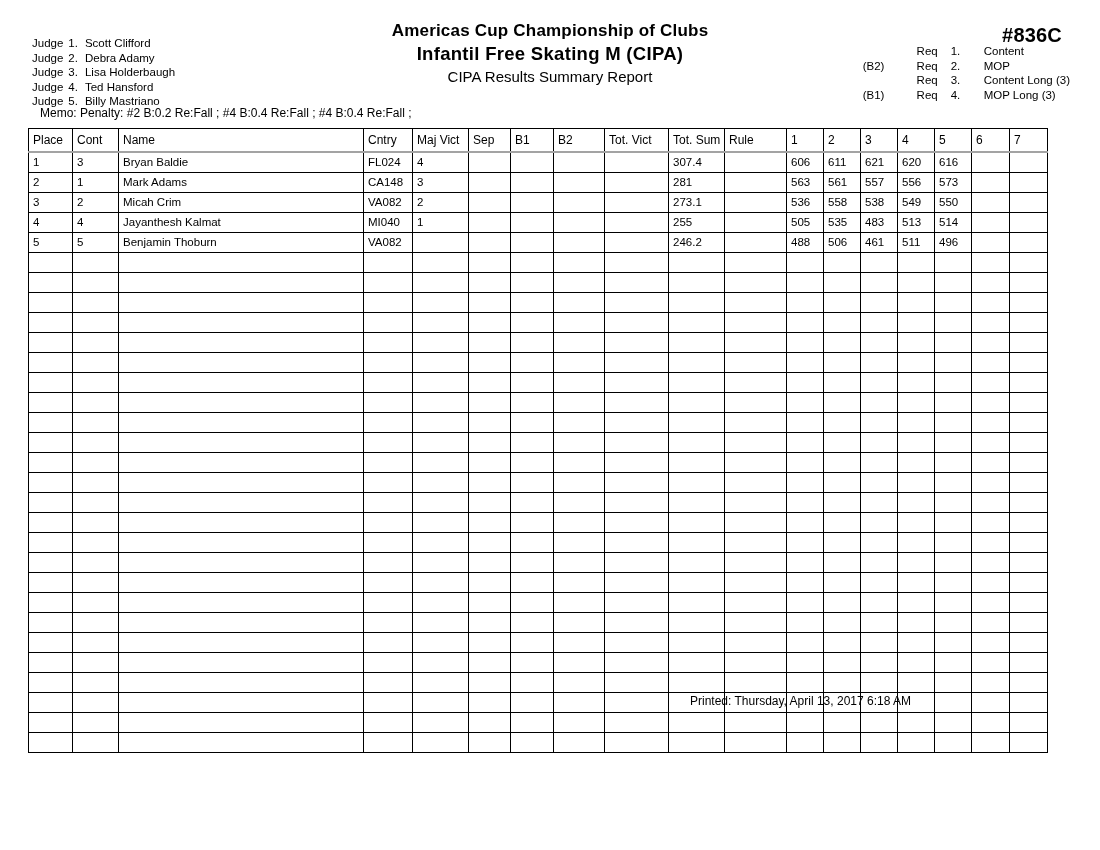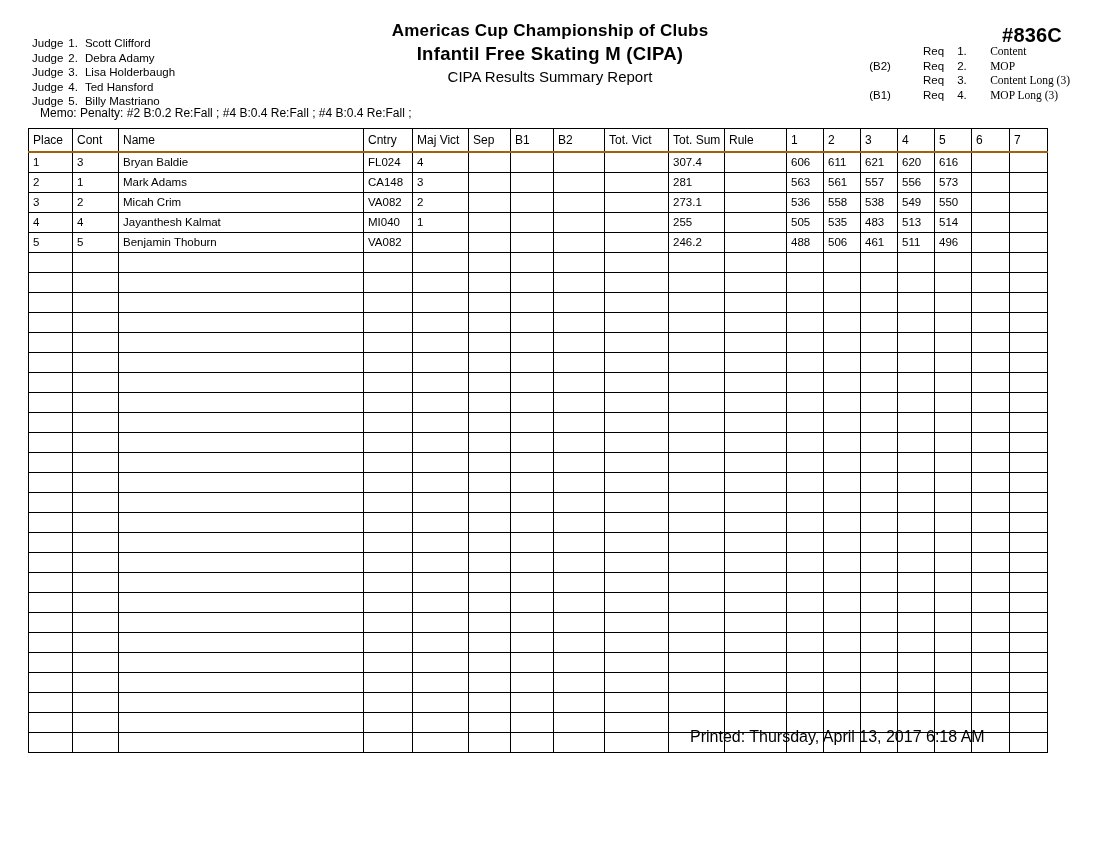--- a/index.html
+++ b/index.html
@@ -81,21 +81,21 @@
   }
   .req-row {
     display: grid;
     grid-template-columns: 34px 28px 20px auto;
     column-gap: 13px;
     text-align: left;
   }
   .req-b    { text-align: left; }
   .req-word { text-align: right; }
   .req-num  { text-align: left; }
-  .req-label{ text-align: left; font-family: Liberation Serif, serif; }
+  .req-label{ text-align: left; }
 
   
   #memo-line {
     position: absolute;
     left: 40px;
     top: 106px;
     font-size: 12px;
     white-space: nowrap;
   }
 
@@ -117,35 +117,35 @@
     font-weight: normal;
     text-align: left;
     vertical-align: middle;
     overflow: hidden;
     white-space: nowrap;
     line-height: 17px;
   }
   #results-table thead th {
     height: 22px;
     line-height: 20px;
-    border-bottom: 2px solid #a16207;
+    border-bottom: 2px solid #a3a3a3;
     font-size: 12px;
   }
   
   .col-j, td.col-j { text-align: center; padding-left: 0; }
   .col-place, td.col-place { text-align: center; padding-left: 0; }
   .col-cont, td.col-cont  { text-align: center; padding-left: 0; }
   thead th.col-place, thead th.col-cont { text-align: left; padding-left: 5px; }
 
   
   #printed-line {
     position: absolute;
     left: 690px;
-    top: 728px;
-    font-size: 16px;
+    top: 694px;
+    font-size: 12px;
     white-space: nowrap;
   }
 </style>
 </head>
 <body>
 
 <div id="judges">
     <div class="judge-row"><span class="judge-word">Judge</span><span class="judge-num">1.</span><span class="judge-name">Scott Clifford</span></div>
     <div class="judge-row"><span class="judge-word">Judge</span><span class="judge-num">2.</span><span class="judge-name">Debra  Adamy</span></div>
     <div class="judge-row"><span class="judge-word">Judge</span><span class="judge-num">3.</span><span class="judge-name">Lisa Holderbaugh</span></div>

